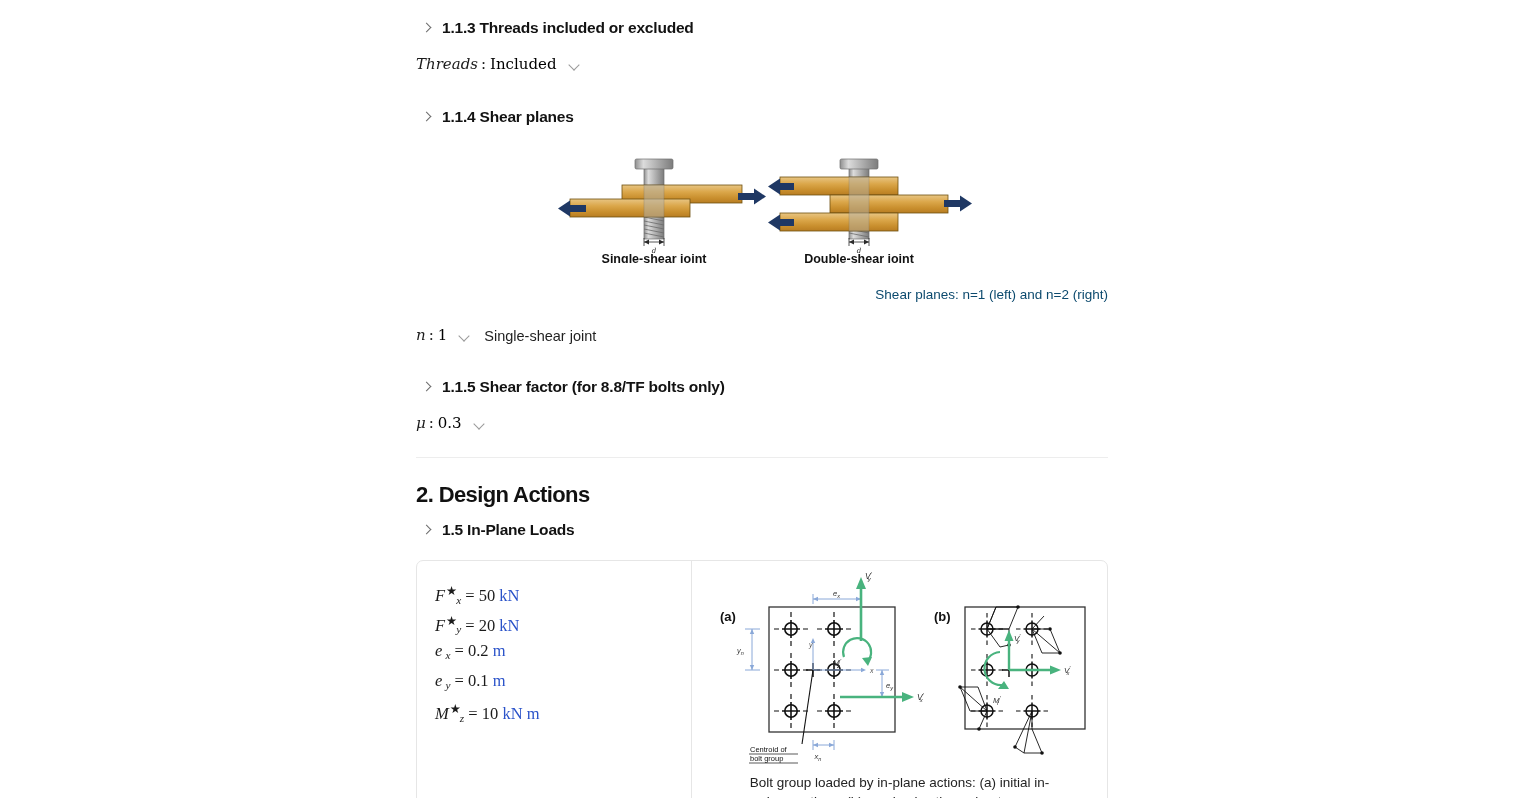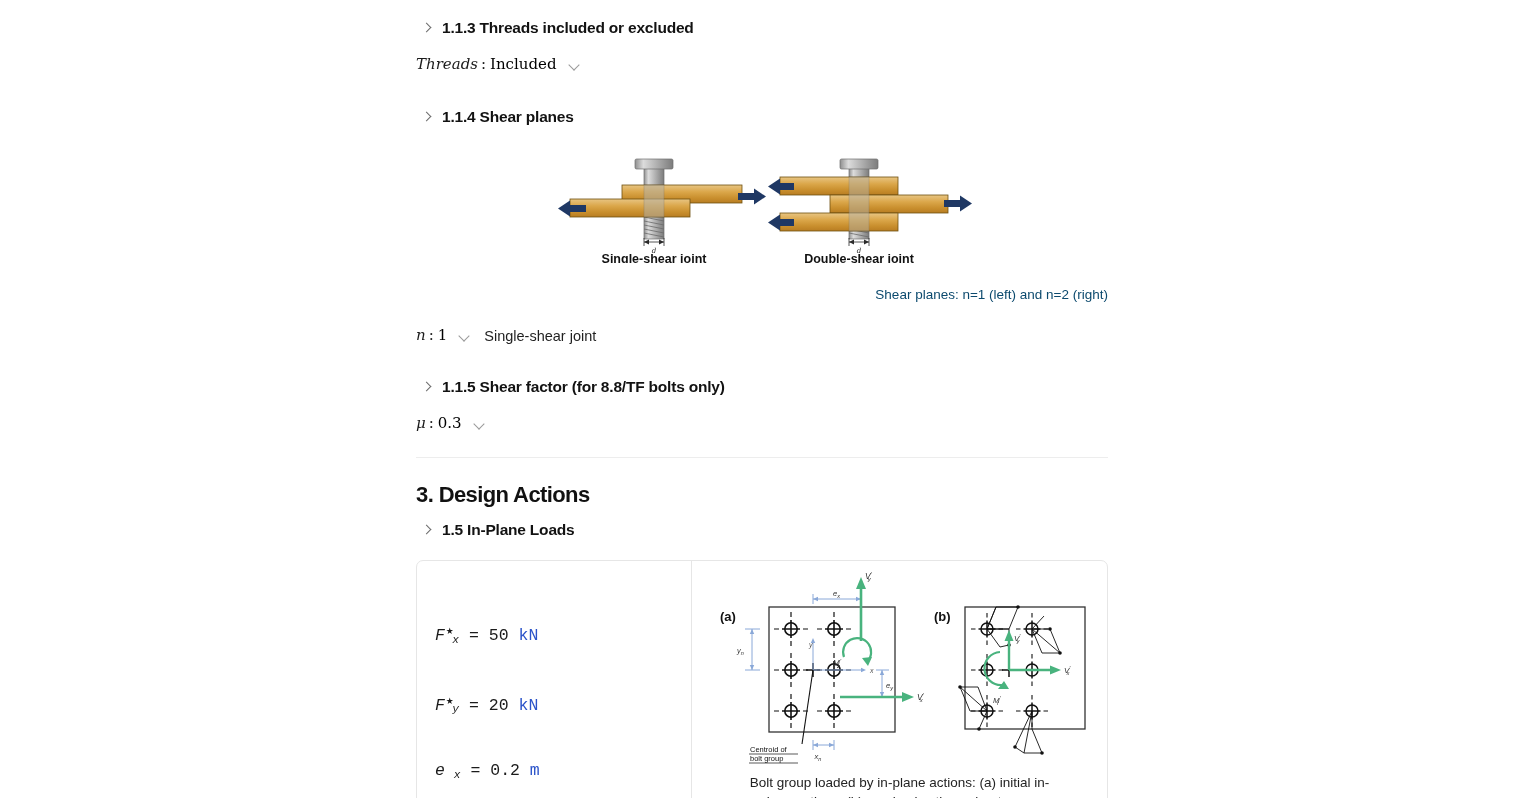--- a/index.html
+++ b/index.html
@@ -145,27 +145,26 @@
     border-right: 1px solid #e6e6e6;
   }
   .card-right {
     flex: 1 1 auto;
     padding: 8px 10px 10px 10px;
     display: flex;
     flex-direction: column;
     align-items: center;
   }
   .eq {
-    font-family: Liberation Mono, monospace;
+    font-family: Liberation Serif, serif;
     font-size: 16.5px;
     color: #1b1b1b;
     height: 29.5px;
     line-height: 29.5px;
     white-space: nowrap;
-    margin-top: 40px;
   }
   .eq i { font-style: italic; }
   .eq .unit { color: #2a52c9; font-style: normal; }
   .eq sub {
     font-size: 0.68em;
     font-style: italic;
     vertical-align: -0.28em;
     margin-left: -1px;
   }
   .eq sup.star {
@@ -326,41 +325,44 @@
       <span class="mathvar">μ</span>
       <span class="param-colon">:</span>
       <span class="param-val">0.3</span>
       <span class="chev-down"></span>
     </div>
 
     <div style="height:25px"></div>
     <hr class="rule">
 
     <div style="height:24px"></div>
-    <div class="h2-title">3. Design Actions</div>
+    <div class="h2-title">2. Design Actions</div>
 
     <div class="sec-head" style="margin-top:10px">
       <span class="chev-right"></span>
       <span class="sec-title">1.5 In-Plane Loads</span>
     </div>
 
     <div style="height:18px"></div>
     <div class="card">
 
       <div class="card-left">
         <div class="eq">
           <i>F</i><sup class="star">★</sup><sub>x</sub>&nbsp;=&nbsp;50&nbsp;<span class="unit">kN</span>
         </div>
         <div class="eq">
           <i>F</i><sup class="star">★</sup><sub>y</sub>&nbsp;=&nbsp;20&nbsp;<span class="unit">kN</span>
         </div>
         <div class="eq">
           <i>e</i>&nbsp;<sub>x</sub>&nbsp;=&nbsp;0.2&nbsp;<span class="unit">m</span>
         </div>
         <div class="eq">
+          <i>e</i>&nbsp;<sub>y</sub>&nbsp;=&nbsp;0.1&nbsp;<span class="unit">m</span>
+        </div>
+        <div class="eq">
           <i>M</i><sup class="star">★</sup><sub>z</sub>&nbsp;=&nbsp;10&nbsp;<span class="unit">kN&nbsp;m</span>
         </div>
       </div>
 
       <div class="card-right">
         <div class="bolt-svg-wrap">
           <svg width="375" height="200" viewBox="0 0 375 200">
             <g font-family="Liberation Sans, sans-serif" fill="#111">
 
               <text x="8" y="52" font-size="13" font-weight="bold">(a)</text>

